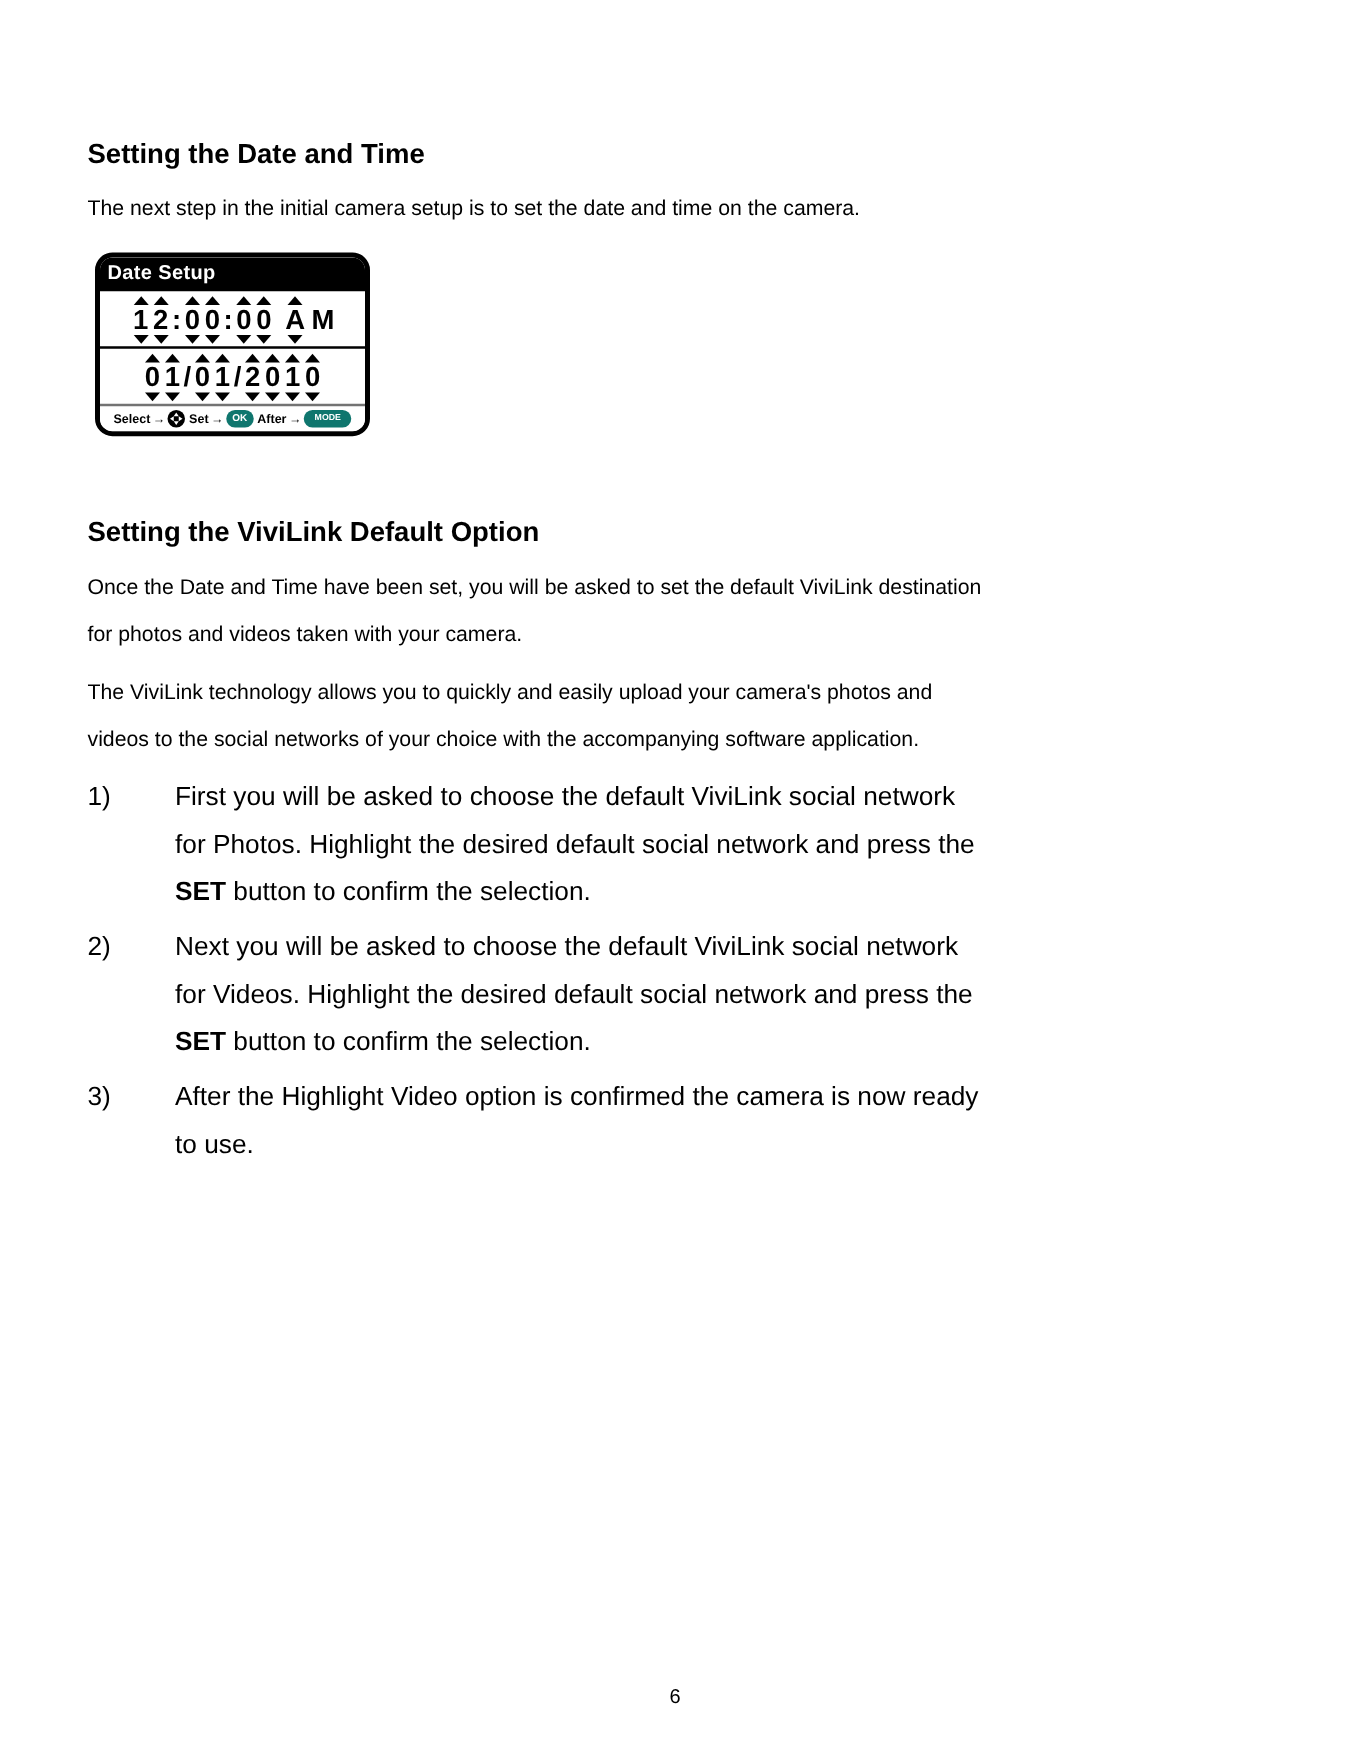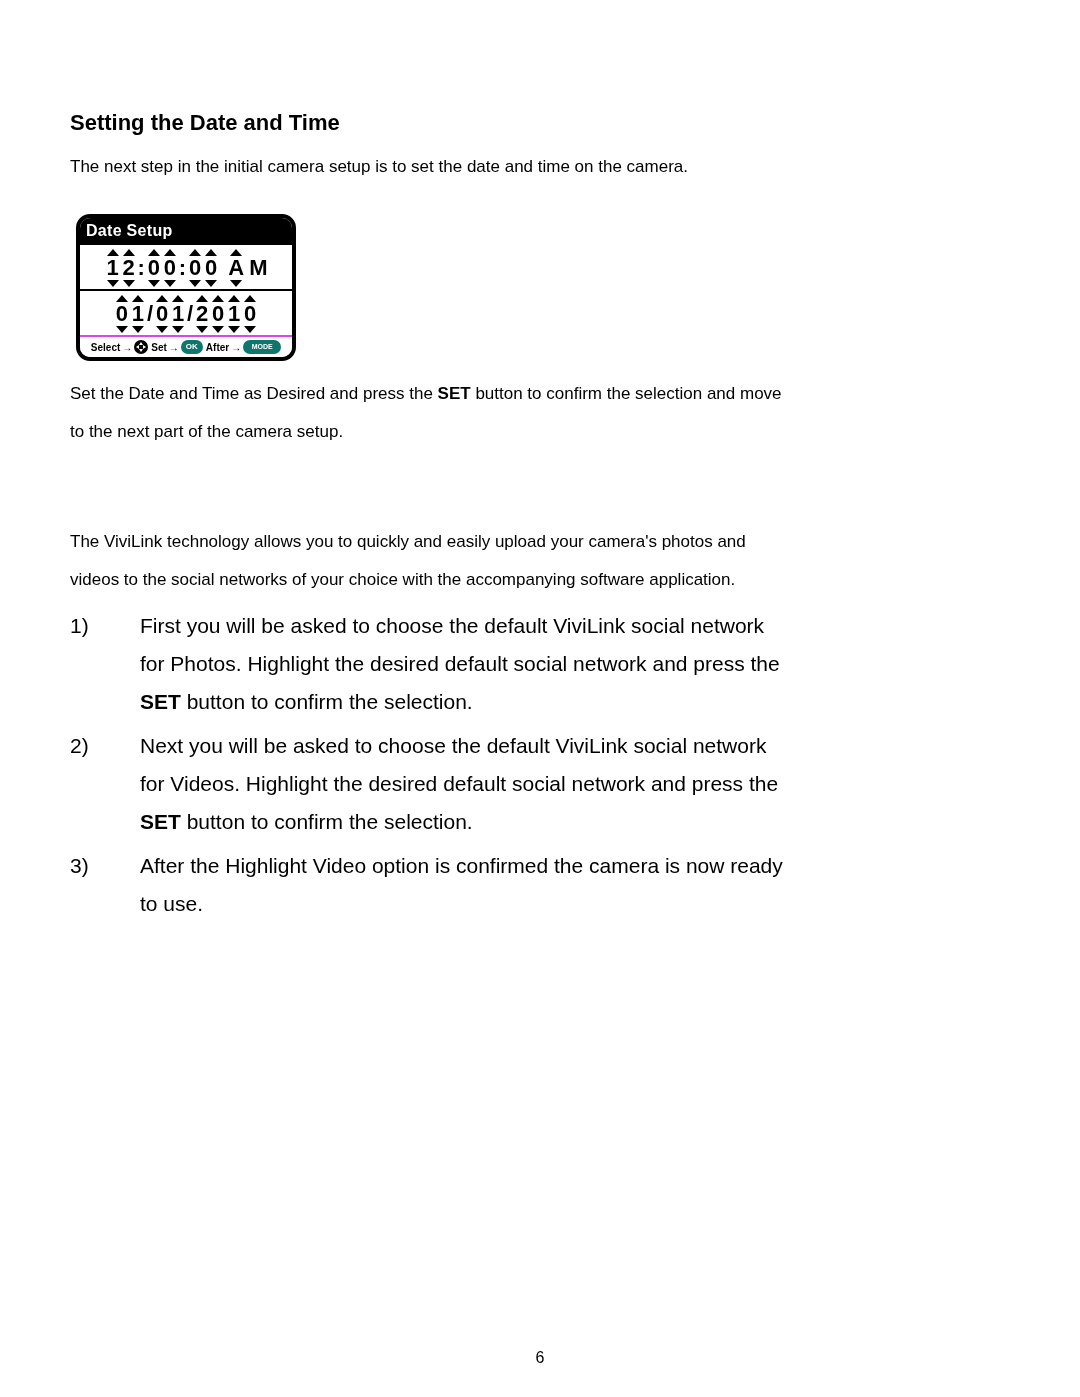--- a/index.html
+++ b/index.html
@@ -59,21 +59,21 @@
     position: absolute;
     bottom: 30px;
     left: 0;
     width: 1080px;
     text-align: center;
     font-size: 16px;
   }
 
   
   .lcd-wrap {
-    margin: 28px 0 0 6px;
+    margin: 16px 0 0 6px;
   }
   .lcd {
     width: 212px;
     border: 4px solid #000;
     border-radius: 14px;
     background: #fff;
     overflow: hidden;
   }
   .lcd-title {
     background: #000;
@@ -128,21 +128,21 @@
     display: flex;
     justify-content: center;
     align-items: center;
   }
   .ampm {
     font-size: 22px;
     font-weight: bold;
     margin-left: 4px;
   }
   .lcd-footer {
-    border-top: 2px solid #d946ef;
+    border-top: 2px solid #737373;
     background: #fff;
     display: flex;
     align-items: center;
     justify-content: center;
     gap: 3px;
     padding: 3px 2px 3px 2px;
     font-size: 10px;
     font-weight: bold;
   }
   .footer-item {
@@ -324,26 +324,25 @@
         </span>
         <span class="footer-item">
           <span>After</span>
           <span class="arrow-right">→</span>
           <span class="pill wide">MODE</span>
         </span>
       </div>
     </div>
   </div>
 
-  <p class="body-text after-img">
-    <span>Set the Date and Time as Desired and press the </span><span class="bold">SET</span><span> button to confirm the selection and move to the next part of the camera setup.</span>
-  </p>
 
   <div class="spacer-large"></div>
 
+  <h2 class="section-title">Setting the ViviLink Default Option</h2>
+  <p class="body-text">Once the Date and Time have been set, you will be asked to set the default ViviLink destination for photos and videos taken with your camera.</p>
   <p class="body-text">The ViviLink technology allows you to quickly and easily upload your camera's photos and videos to the social networks of your choice with the accompanying software application.</p>
 
   <ol class="ol">
     <li class="li">
       <span class="num">1)</span>
       <span class="txt">
         <span>First you will be asked to choose the default ViviLink social network for Photos. Highlight the desired default social network and press the </span><span class="bold">SET</span><span> button to confirm the selection.</span>
       </span>
     </li>
     <li class="li">

